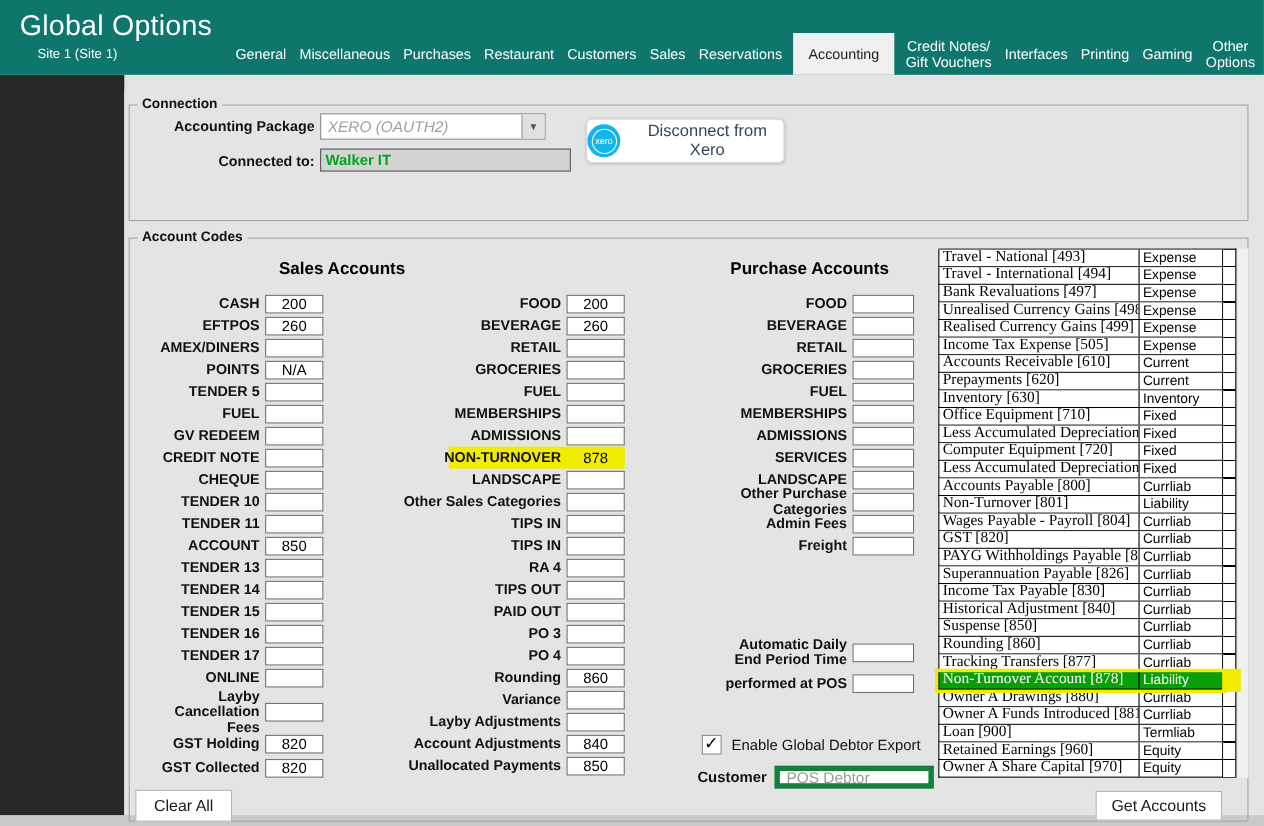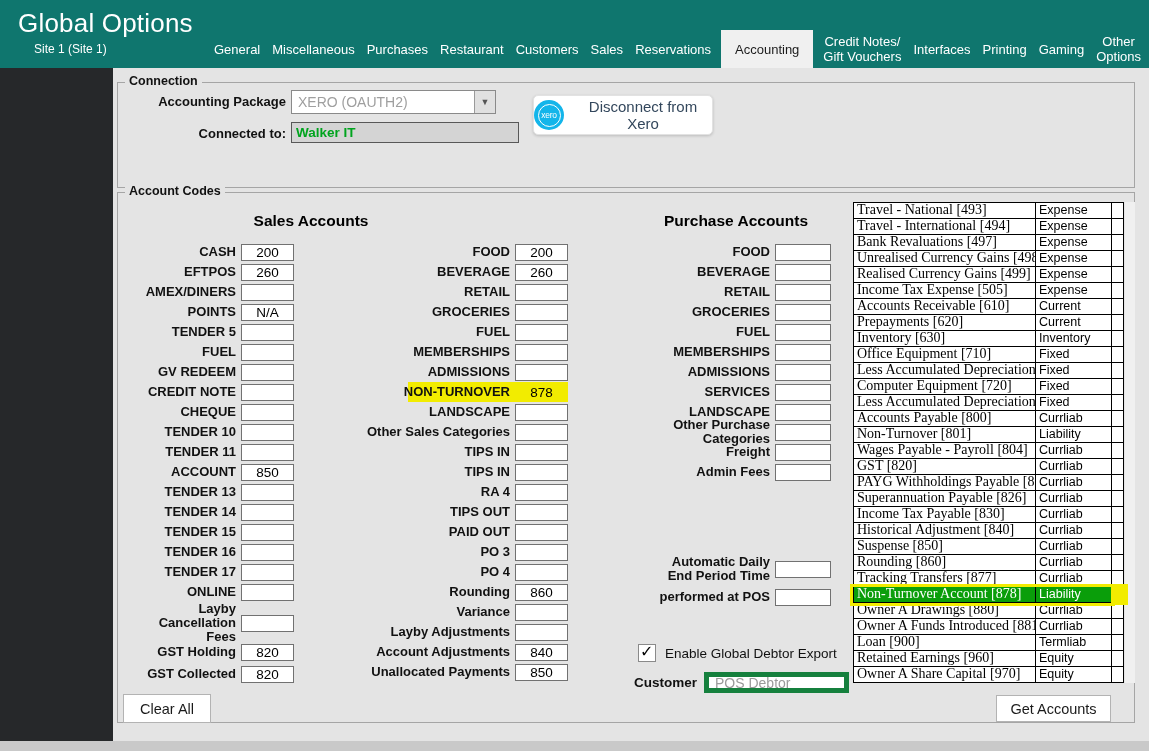--- a/index.html
+++ b/index.html
@@ -9,30 +9,30 @@
   .app-header { position:relative; height:68px; background:#0f766e; color:#fff; }
   .hdr-title { position:absolute; left:18px; top:8px; font-size:26px; font-weight:400; letter-spacing:.2px; }
   .hdr-sub   { position:absolute; left:34px; top:42px; font-size:12px; }
   .tab-bar { position:absolute; left:212px; right:6px; top:30px; height:38px; display:flex; align-items:center; justify-content:space-between; }
   .tab { font-size:13px; color:#fff; text-align:center; white-space:pre-line; line-height:15px; padding:0 2px; cursor:default; }
   .tab.active { background:#f0f0f0; color:#1c1c1c; height:38px; display:flex; align-items:center; padding:0 14px; }
 
   
   .main { display:flex; height:673px; }
   .sidebar { width:113px; background:#26282a; flex:0 0 113px; }
-  .content { flex:1; background:#e4e4e4; position:relative; }
+  .content { flex:1; background:#e4e4e4; position:relative;margin-top:13px; }
 
   .groupbox { position:absolute; left:4px; width:1018px; border:1px solid #a5a5a5; }
   .gb-legend { position:absolute; top:-9px; left:7px; background:#e4e4e4; padding:0 4px; font-weight:700; font-size:12.5px; color:#111; }
   .gb-conn  { top:14px; height:106px; }
-  .gb-codes { top:124px; height:531px; }
+  .gb-codes { top:135px; height:531px; }
 
   
   .conn-label { position:absolute; left:0; width:168px; text-align:right; font-size:13px; font-weight:600; color:#111; }
-  .dd { position:absolute; left:173px; top:7px; width:205px; height:24px; background:#fff; border:1px solid #8a8a8a; display:flex; }
+  .dd { position:absolute; left:173px; top:7px; width:205px; height:24px; background:#fff; border:1px solid #8a8a8a; display:flex;font-style:italic; }
   .dd-value { flex:1; color:#9f9f9f; font-size:14px; line-height:22px; padding-left:6px; overflow:hidden; white-space:nowrap; }
   .dd-arrow { width:21px; background:#e0e0e0; border-left:1px solid #9a9a9a; color:#555; font-size:9px; display:flex; align-items:center; justify-content:center; }
   .conn-field { position:absolute; left:173px; top:39px; width:228px; height:21px; background:#d4d4d4; border:1px solid #585858; font-size:13.5px; font-weight:700; color:#00a41e; line-height:19px; padding-left:4px; }
   .xero-btn { position:absolute; left:415px; top:12px; width:180px; height:40px; background:#fff; border:1px solid #e2e2e2; border-radius:5px; box-shadow:0 1px 3px rgba(0,0,0,.18); display:flex; align-items:center; justify-content:center; gap:10px; cursor:pointer; }
   .xero-logo { width:30px; height:30px; border-radius:50%; background:#13b5ea; display:flex; align-items:center; justify-content:center; flex:0 0 30px; }
   .xero-ring { width:23px; height:23px; border-radius:50%; border:1.5px solid #fff; display:flex; align-items:center; justify-content:center; color:#fff; font-size:8.5px; letter-spacing:-.2px; }
   .xero-btn-label { color:#33475c; font-size:15px; }
 
   
   .sec-header { position:absolute; width:200px; text-align:center; font-size:15.5px; font-weight:700; color:#000; top:19px; }
@@ -339,25 +339,25 @@
           </div>
           <div class="frow">
             <span class="flabel">LANDSCAPE</span>
             <input class="fbox" style="">
           </div>
           <div class="frow">
             <span class="flabel">Other Purchase Categories</span>
             <input class="fbox" style="">
           </div>
           <div class="frow">
+            <span class="flabel">Admin Fees</span>
+            <input class="fbox" style="">
+          </div>
+          <div class="frow">
             <span class="flabel">Freight</span>
-            <input class="fbox" style="">
-          </div>
-          <div class="frow">
-            <span class="flabel">Admin Fees</span>
             <input class="fbox" style="">
           </div>
           <div class="frow two-line" style="margin-top: 72px;">
             <span class="flabel">Automatic Daily
 End Period Time</span>
             <input class="fbox" style="">
           </div>
           <div class="frow" style="margin-top: 3px;">
             <span class="flabel">performed at POS</span>
             <input class="fbox" style="">

